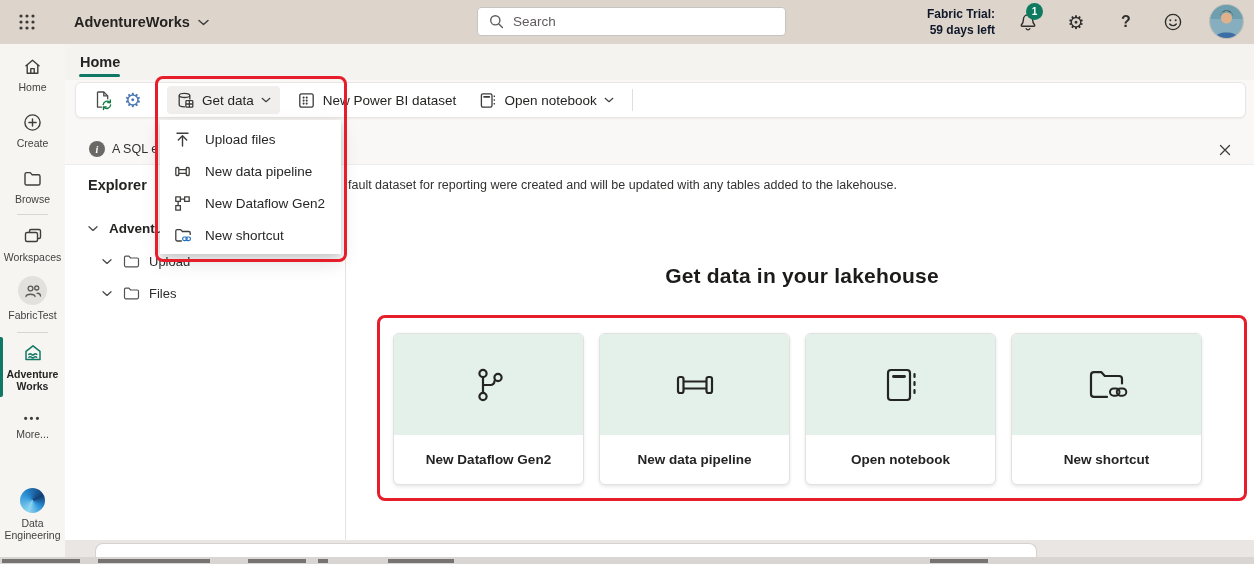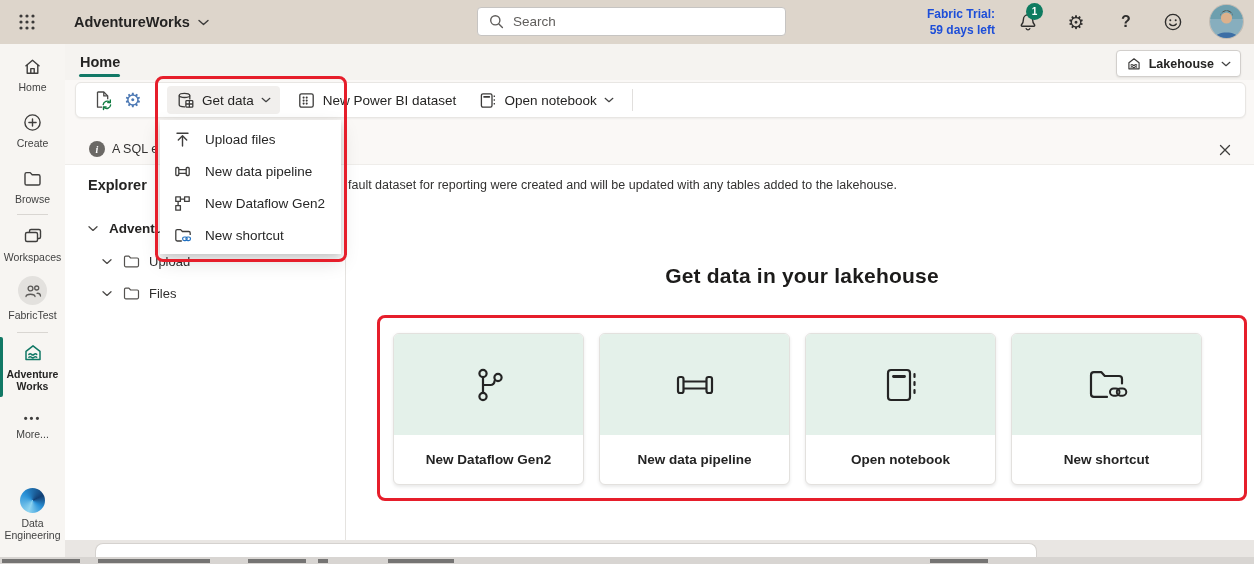--- a/index.html
+++ b/index.html
@@ -11,21 +11,21 @@
   .abs{position:absolute;}
   svg{display:block;}
 
   
   .topbar{left:0;top:0;width:1254px;height:44px;background:#ddd5cb;z-index:5;}
   .waffle-btn{left:14px;top:9px;width:26px;height:26px;display:flex;align-items:center;justify-content:center;cursor:pointer;}
   .appname{left:74px;top:0;height:44px;display:flex;align-items:center;gap:8px;cursor:pointer;}
   .appname .lbl{font-size:14.5px;font-weight:700;color:#252423;}
   .searchbox{left:477px;top:7px;width:296px;height:27px;background:#fff;border:1px solid #c6c4c2;border-radius:4px;display:flex;align-items:center;padding-left:11px;gap:9px;}
   .searchbox .ph{font-size:13.5px;color:#5f5d5b;}
-  .trial{left:903px;top:6px;width:92px;text-align:right;font-size:12px;font-weight:700;color:#1d4ed8;line-height:16px;}
+  .trial{left:903px;top:6px;width:92px;text-align:right;font-size:12px;font-weight:700;color:#0f172a;line-height:16px;}
   .tb-btn{top:8px;width:28px;height:28px;display:flex;align-items:center;justify-content:center;cursor:pointer;}
   .gear-glyph{font-size:19px;color:#2f2e2d;line-height:1;}
   .help-glyph{font-size:16px;font-weight:700;color:#2f2e2d;}
   .badge{left:1026px;top:3px;width:17px;height:17px;border-radius:50%;background:#0e7b60;color:#fff;font-size:10px;font-weight:700;display:flex;align-items:center;justify-content:center;z-index:6;}
   .avatar{left:1210px;top:5px;width:33px;height:33px;border-radius:50%;overflow:hidden;cursor:pointer;box-shadow:0 0 0 1px rgba(0,0,0,.12);}
 
   
   .sidebar{left:0;top:44px;width:65px;height:513px;background:#f7f5f2;z-index:4;}
   .nav-item{position:absolute;left:0;width:65px;display:flex;flex-direction:column;align-items:center;gap:4px;cursor:pointer;}
   .nav-item .nl{font-size:10.5px;color:#424242;text-align:center;line-height:12px;width:62px;}
@@ -235,35 +235,20 @@
     <span class="de-logo"></span>
     <span class="nl">Data Engineering</span>
   </div>
 </div>
 
 <div class="abs tabrow">
   <div class="tab-home">
     <span class="tl">Home</span>
   </div>
   <div class="tab-underline"></div>
-  <div class="lh-select">
-    <span>
-        <svg width="16" height="16" viewBox="0 0 22 22" fill="none" stroke="#3b3a39" stroke-width="1.6" stroke-linejoin="round" stroke-linecap="round">
-          <path d="M4 9.3 L11 3.8 L18 9.3 V17.6 H4 Z"></path>
-          <path d="M6.9 12.4 q1.3 -1.2 2.6 0 t2.6 0 t2.6 0"></path>
-          <path d="M6.9 15.3 q1.3 -1.2 2.6 0 t2.6 0 t2.6 0"></path>
-        </svg>
-      </span>
-    <span class="ll">Lakehouse</span>
-    <span>
-        <svg width="10" height="6" viewBox="0 0 11 7">
-          <path d="M1 1.5 L5.5 5.5 L10 1.5" fill="none" stroke="#424242" stroke-width="1.4" stroke-linecap="round" stroke-linejoin="round"></path>
-        </svg>
-      </span>
-  </div>
 </div>
 
 <div class="abs content-bg"></div>
 
 <div class="abs toolbar">
   <div class="icon-btn">
     <span>
         <svg width="22" height="22" viewBox="0 0 22 22" fill="none">
           <path d="M5.5 3 h6.3 l3.9 3.9 v3.3 M5.5 3 v15.2 h4.7" stroke="#4a4948" stroke-width="1.3" stroke-linejoin="round"></path>
           <path d="M11.8 3 v3.9 h3.9" stroke="#4a4948" stroke-width="1.3" stroke-linejoin="round"></path>

